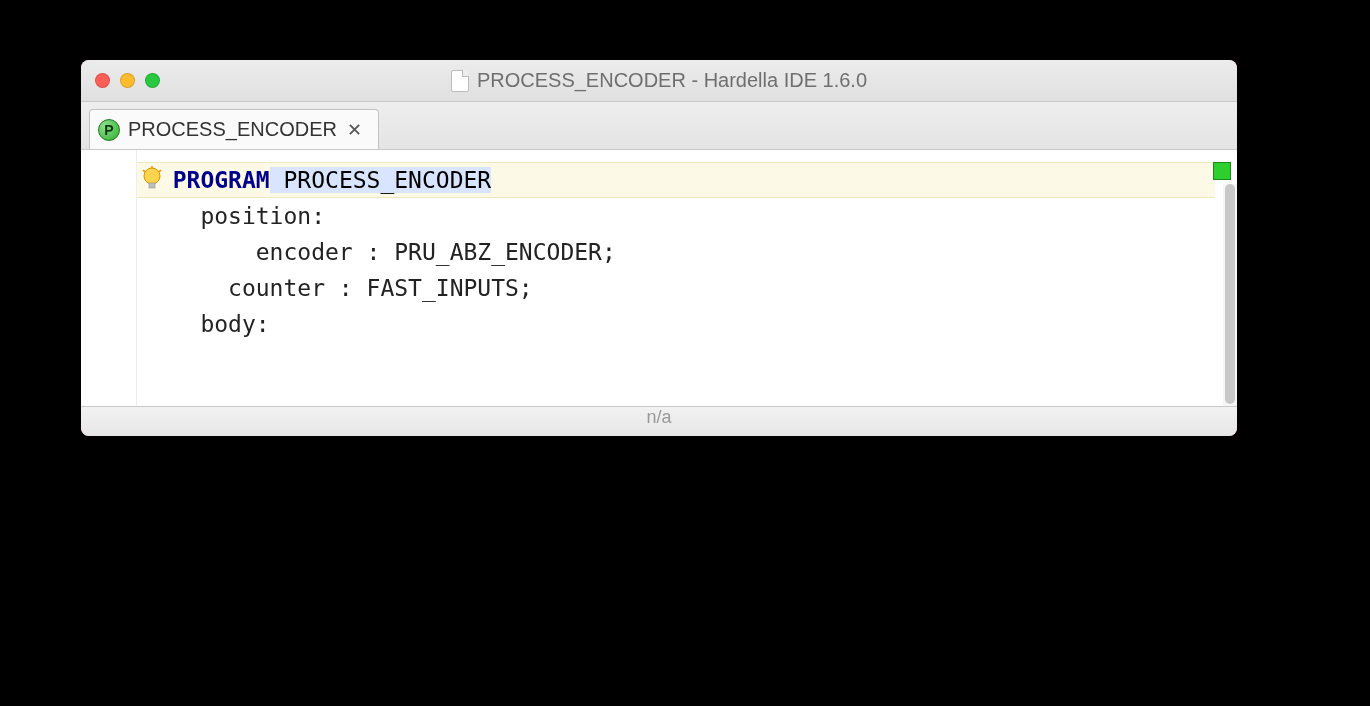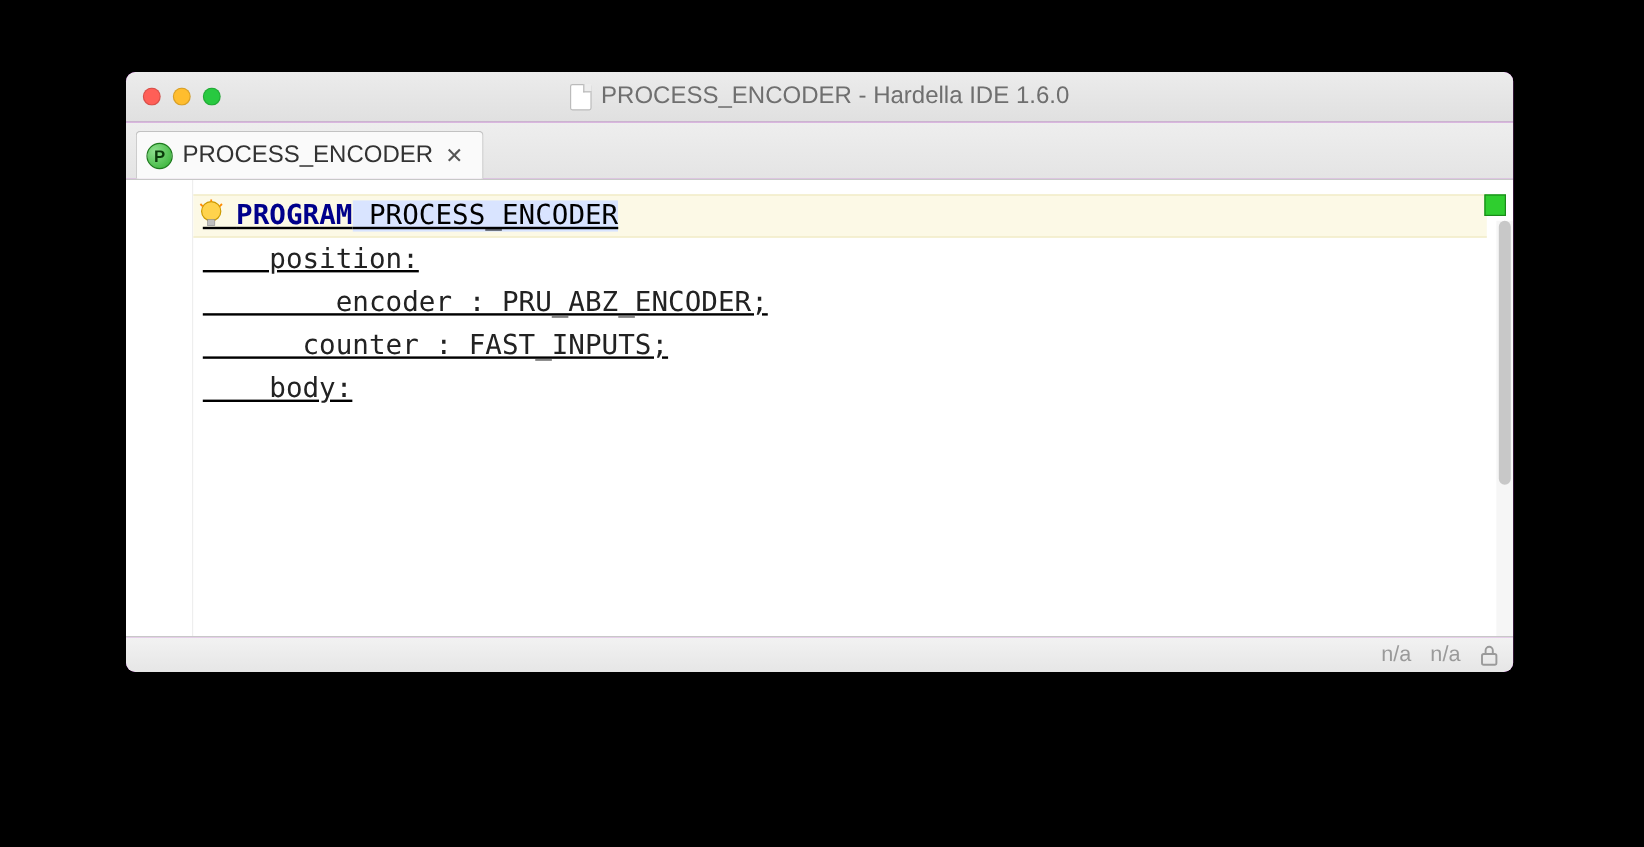--- a/index.html
+++ b/index.html
@@ -1,21 +1,21 @@
 <!DOCTYPE html>
 <html><head>
 <meta charset="utf-8">
 <style>
   * { box-sizing: border-box; margin: 0; padding: 0; }
   html, body { width: 1370px; height: 706px; background: #000; font-family: -apple-system, "Helvetica Neue", Arial, sans-serif; }
   .window {
     position: absolute;
-    left: 105px; top: 60px;
-    width: 1156px; height: 500px;
-    background: #d946ef;
+    left: 81px; top: 60px;
+    width: 1156px; height: 376px;
+    background: #fca5a5;
     border-radius: 8px;
     box-shadow: 0 20px 50px rgba(0,0,0,0.5), 0 0 0 1px rgba(0,0,0,0.15);
     overflow: hidden;
     display: flex;
     flex-direction: column;
   }
   .titlebar {
     height: 42px;
     background: linear-gradient(#ececec,#e0e0e0);
     display: flex;
@@ -60,21 +60,20 @@
     flex:1; background:#fff; display:flex; position:relative;
   }
   .gutter {
     width:56px; background:#fff; border-right:1px solid #eee;
   }
   .code-area {
     flex:1; position:relative; overflow:hidden;
     font-family: "Menlo","Consolas","DejaVu Sans Mono",monospace;
     font-size:23px; line-height:36px;
     padding:12px 0 12px 8px;
-    text-decoration:underline;
   }
   .line { white-space:pre; }
   .hl-line { position:absolute; left:0; right:22px; top:12px; height:36px; background:#fcf9e6; border-top:1px solid #eee8c0; border-bottom:1px solid #eee8c0; }
   .bulb {
     position:absolute; left:4px; top:16px; width:22px; height:26px;
   }
   .bulb svg{display:block;}
   .kw { color:#00008b; font-weight:bold; }
   .sel { background:#d9e4ff; }
   .ann { color:#1a8a1a; font-weight:bold; text-decoration:underline; }
@@ -87,23 +86,23 @@
     position:absolute; right:0; top:34px; bottom:0; width:14px;
     background:#f6f6f6;
   }
   .vscroll-thumb{
     position:absolute; left:2px; right:2px; top:0; height:220px;
     background:#c8c8c8; border-radius:6px;
   }
   .statusbar {
     height:30px; background:linear-gradient(#f2f2f2,#e6e6e6);
     border-top:1px solid #c8c8c8;
-    display:flex; align-items:center; justify-content:flex-end;
-    padding:0 12px; gap:16px;
-    font-size:18px; color:#9a9a9a;
+    display:flex; align-items:center; 
+    padding:0 12px; gap:6px;
+    font-size:18px; color:#9a9a9a;flex-direction:column;
   }
   .lock-icon svg{display:block;}
   .code-lines { position:relative; }
 </style>
 </head>
 <body>
 
 <div class="window">
 
   <div class="titlebar">

